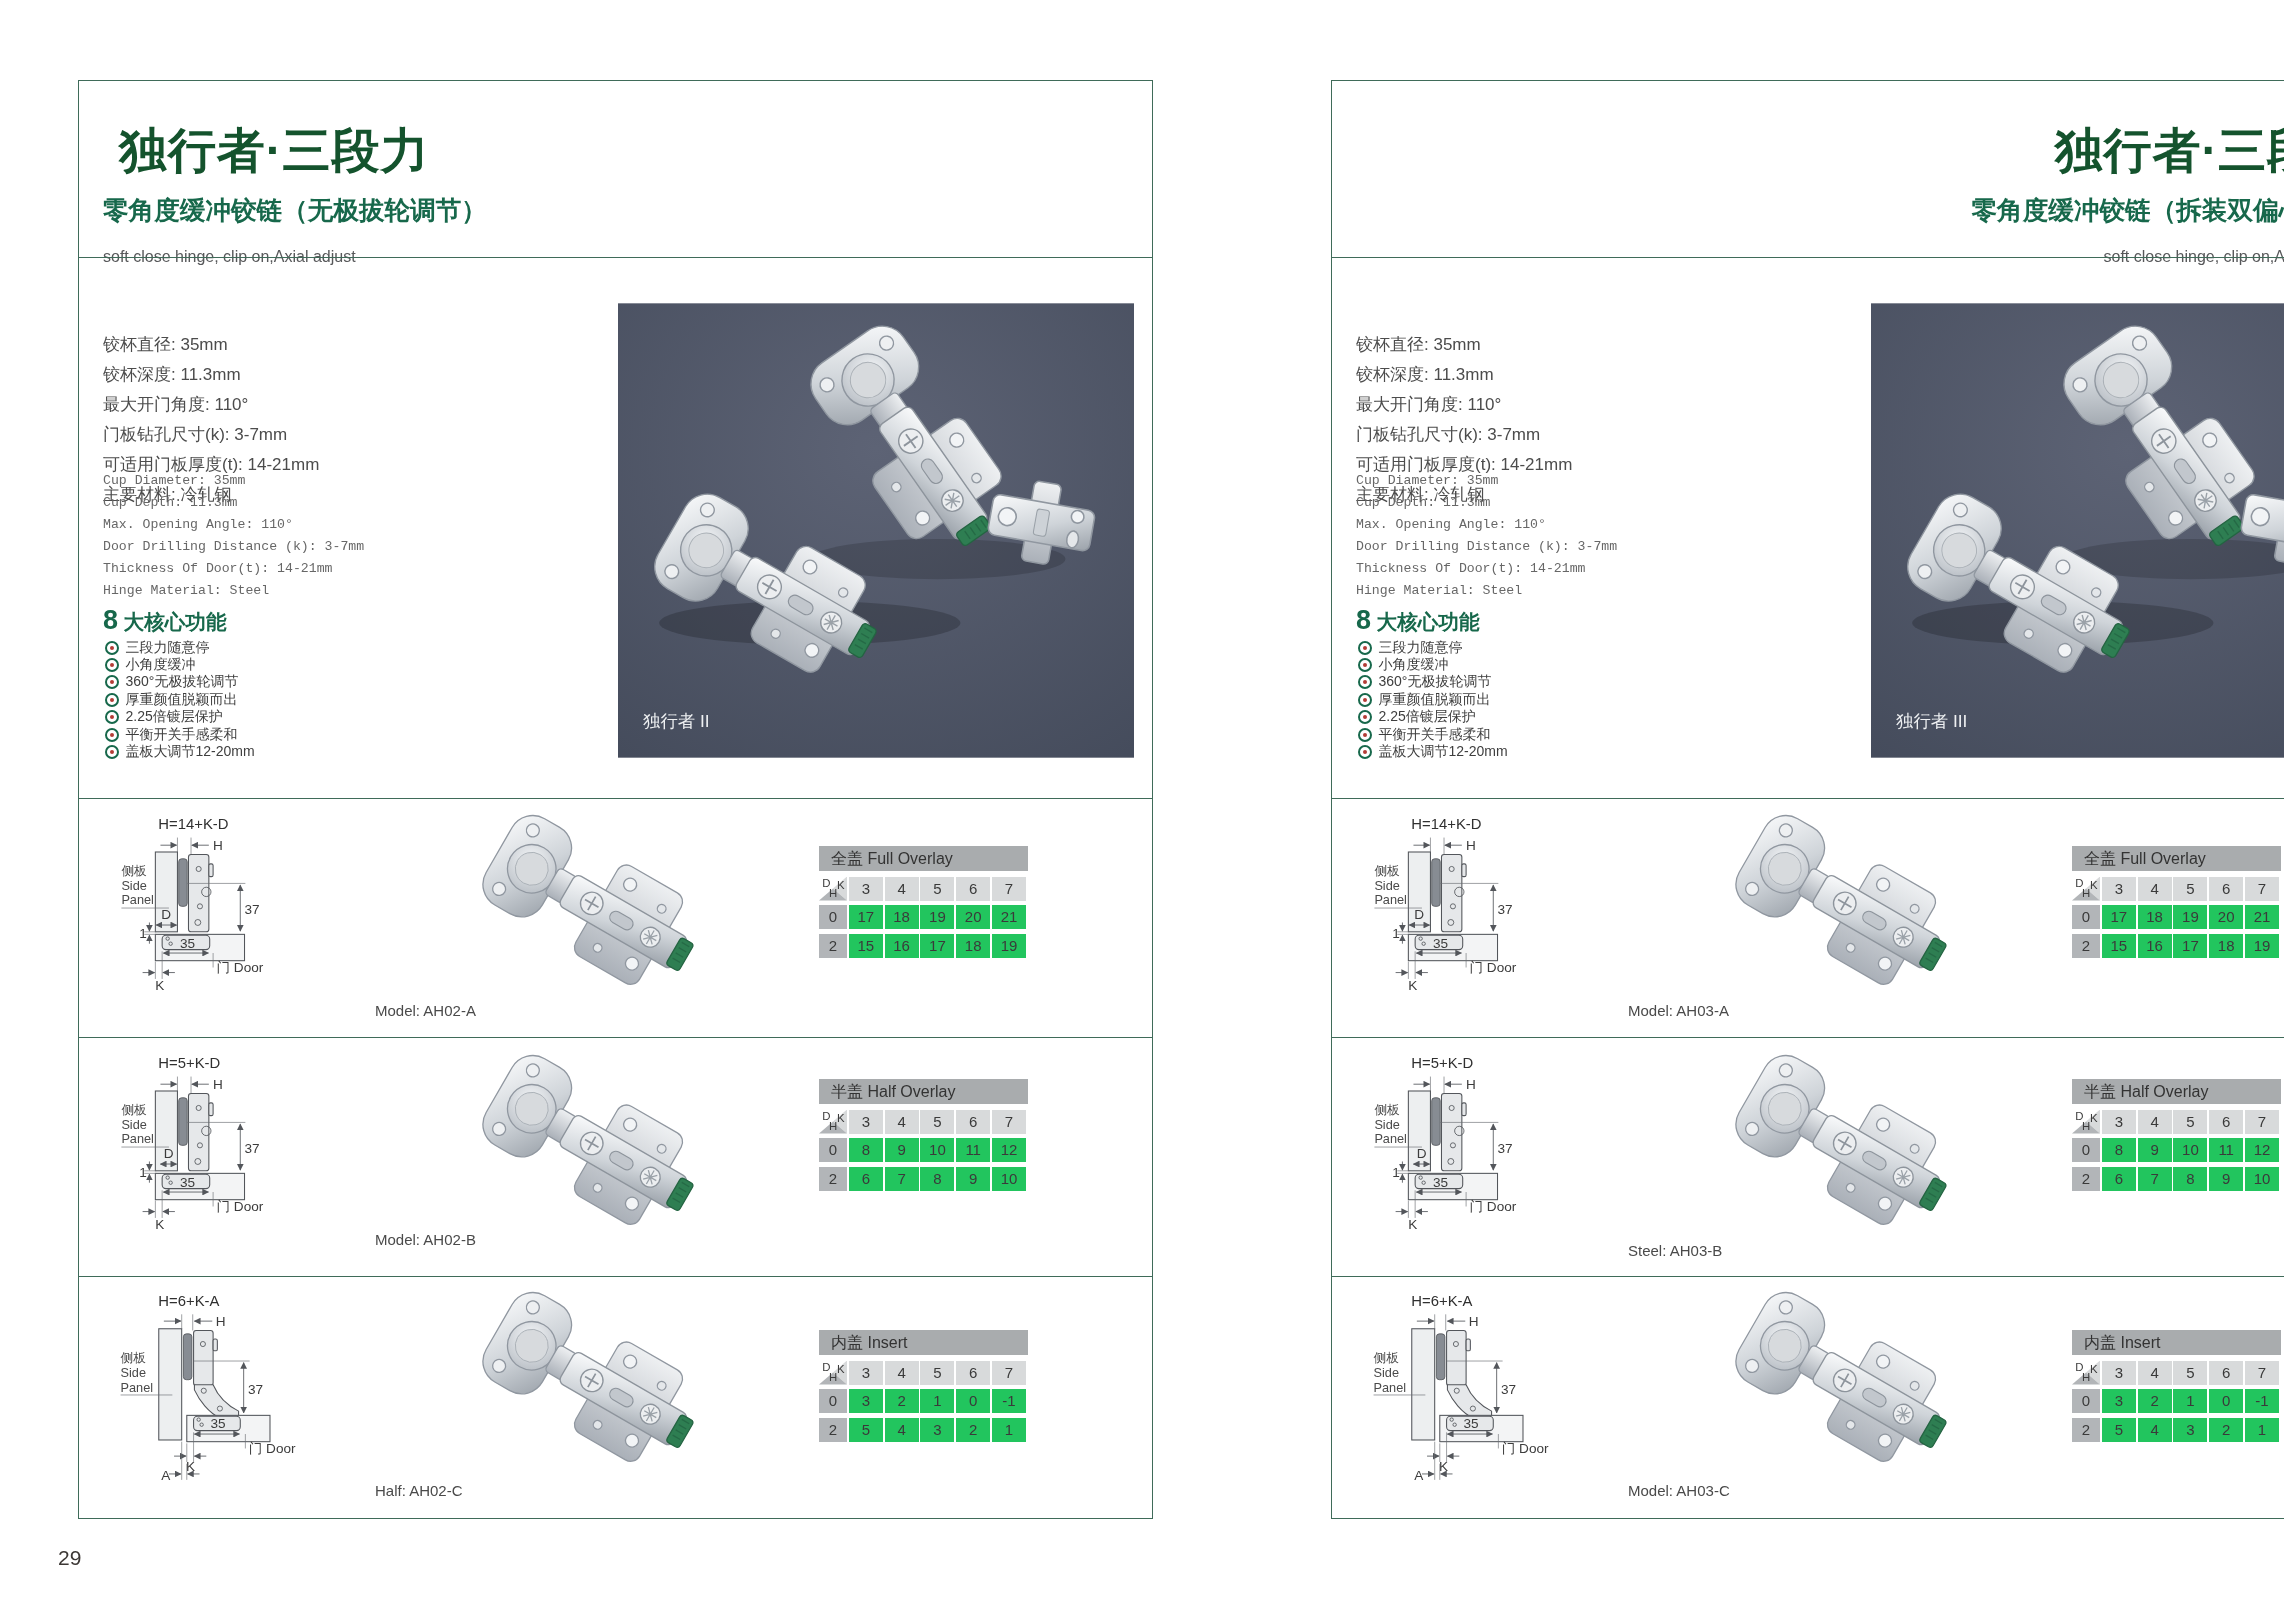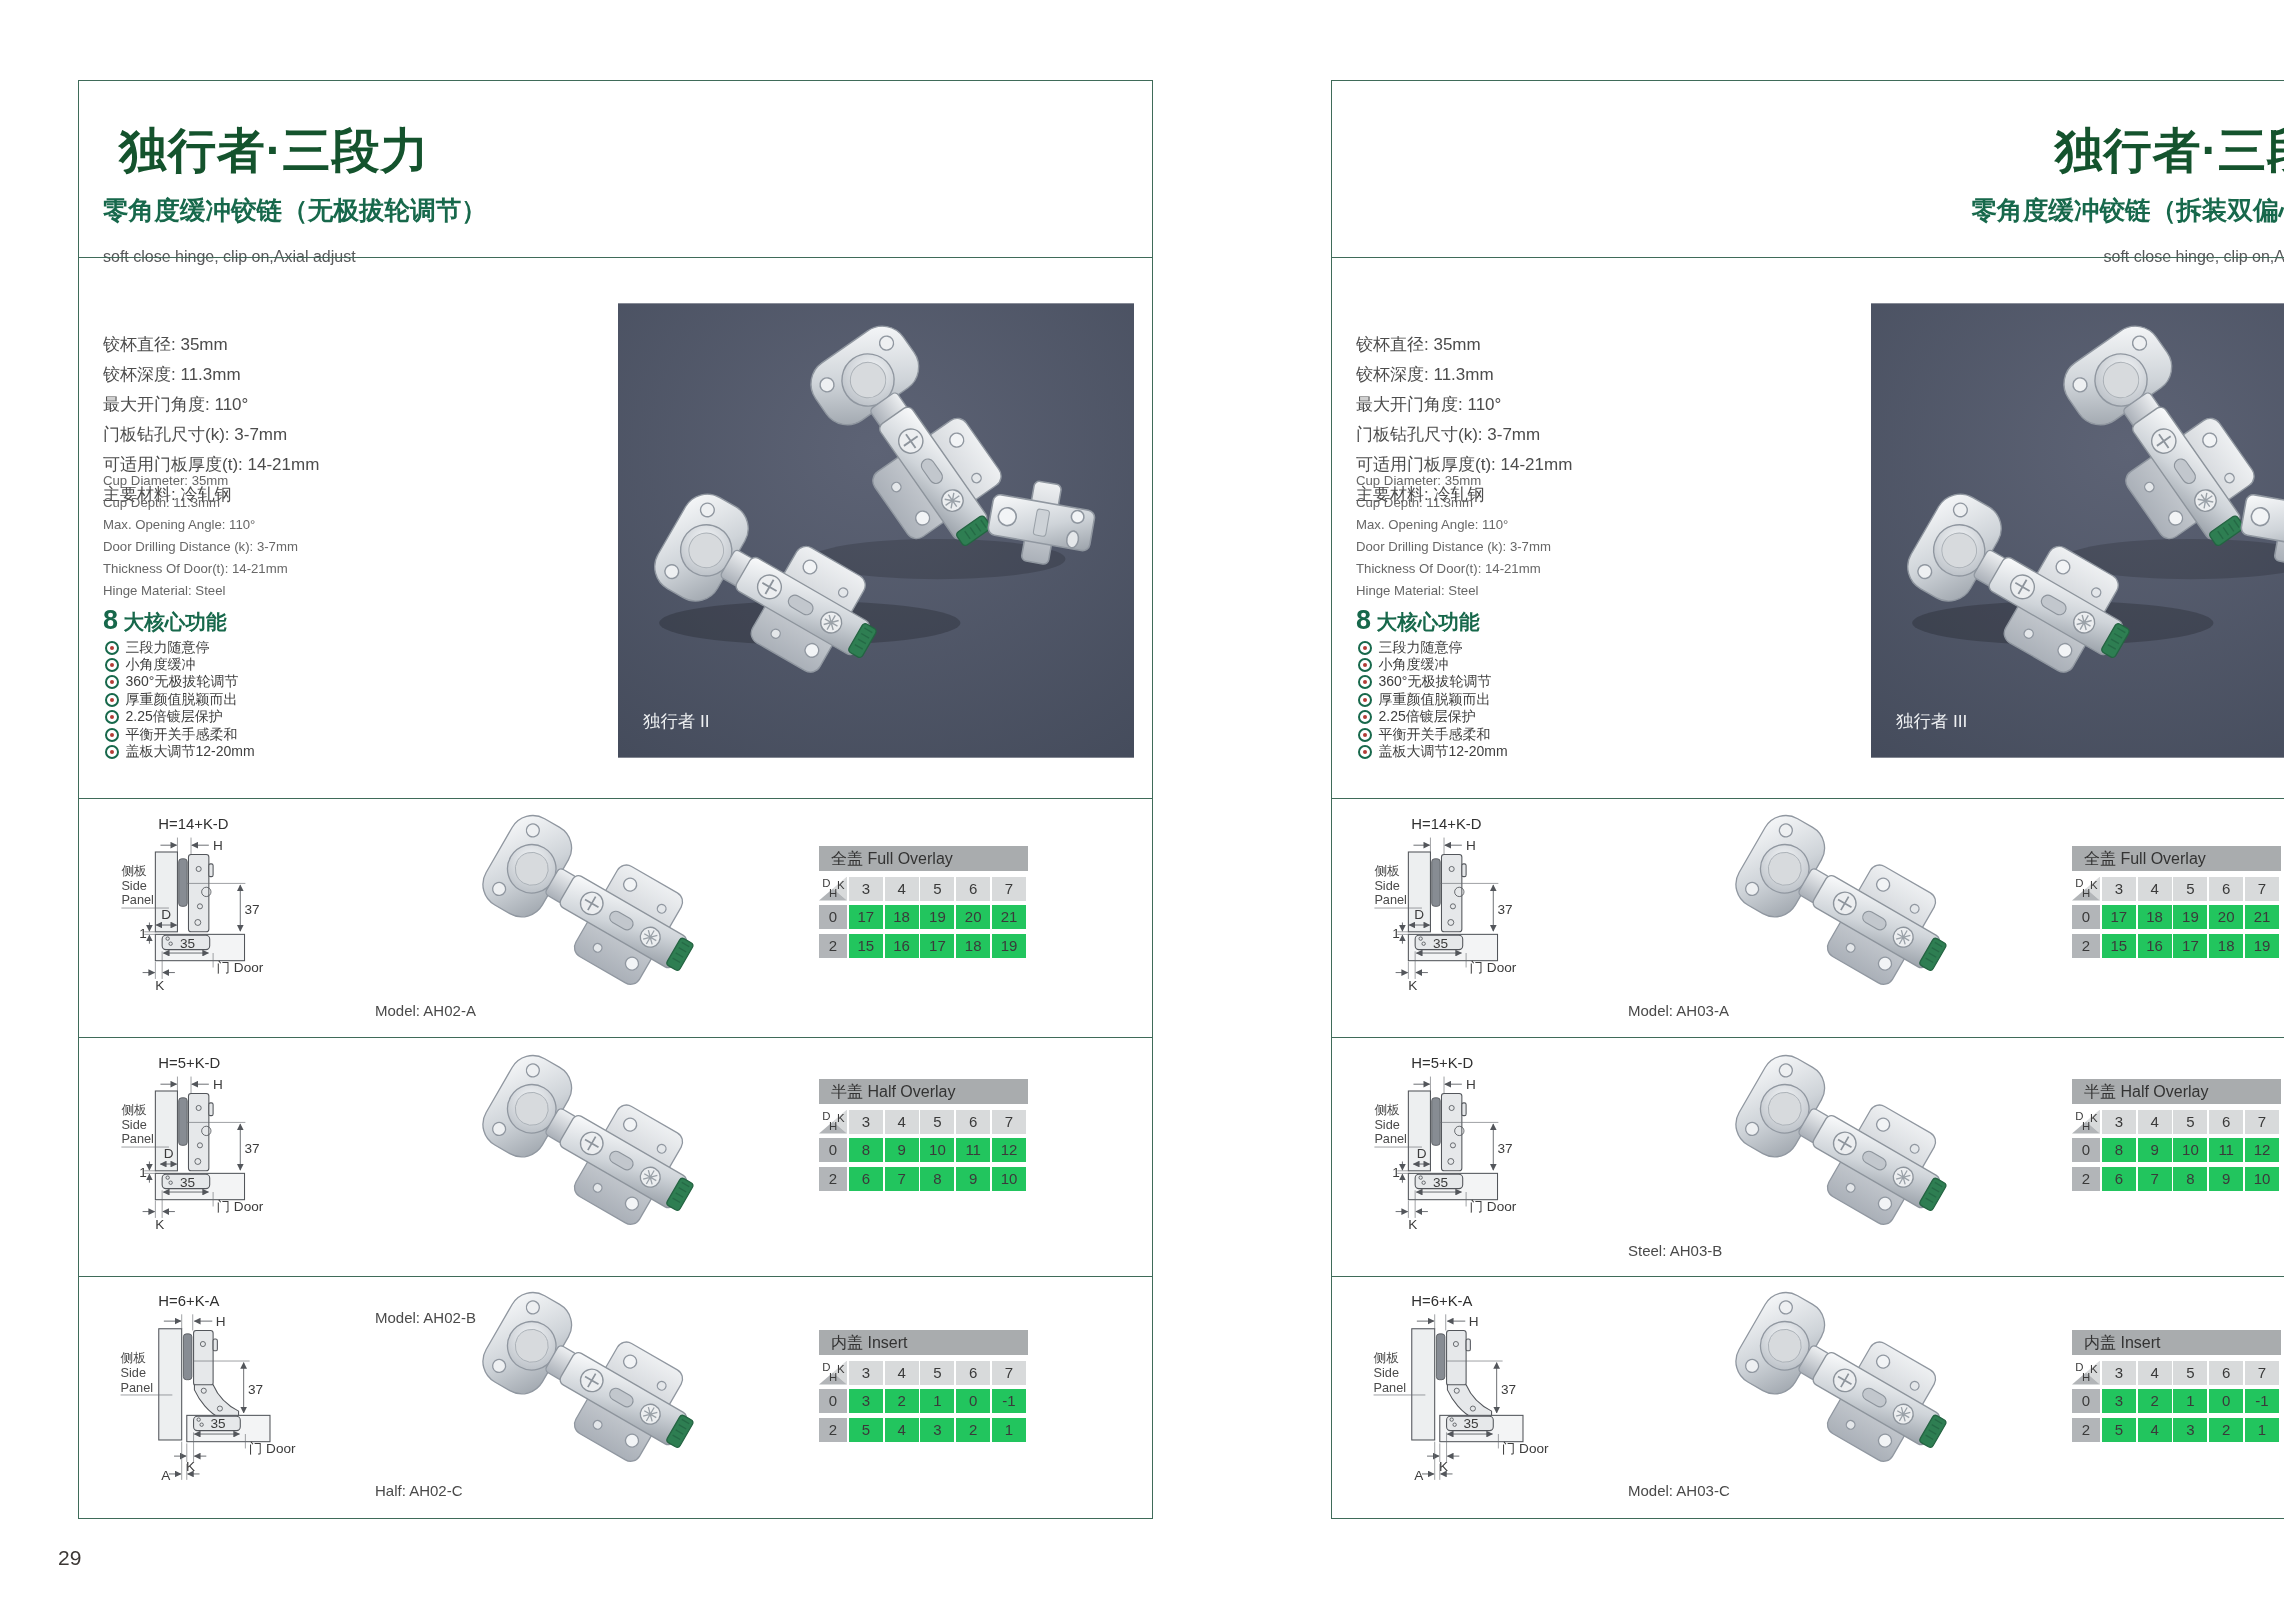--- a/index.html
+++ b/index.html
@@ -16,21 +16,21 @@
   
   .hdr{position:absolute;left:24px;right:24px;top:26.5px;}
   .pr .hdr{text-align:right;}
   .title{margin:16px;font-size:48px;line-height:1.12;font-weight:700;color:#14532d;letter-spacing:0.9px;}
   .subtitle{margin:7.3px 0 0 0;font-size:25.6px;font-weight:700;color:#17684b;}
   .sub-en{margin-top:20px;font-size:16px;color:#57585a;}
 
   
   .abs{position:absolute;}
   .spec-cn-line{font-size:17px;line-height:30px;color:#4c4c4c;}
-  .spec-en-line{font-size:13.2px;line-height:22px;color:#676767;}
+  .spec-en-line{font-size:13.2px;line-height:22px;color:#676767;font-family:Liberation Mono, monospace;}
   .feat-head{display:flex;align-items:baseline;}
   .feat-num{font-size:27px;color:#17684b;font-weight:700;margin-right:5.5px;}
   .feat-title{font-size:20.6px;color:#17684b;font-weight:700;}
   .feat-item{display:flex;align-items:center;gap:6.9px;height:17.4px;font-size:14px;color:#3e3e3e;white-space:nowrap;}
   .fdot{width:10px;height:10px;border:2.7px solid #17684b;border-radius:50%;display:inline-block;position:relative;flex:0 0 auto;}
   .fdot::after{content:"";position:absolute;left:50%;top:50%;width:4.1px;height:4.1px;margin:-2.1px 0 0 -2.1px;background:#b43c36;border-radius:50%;}
 
   .model{position:absolute;font-size:15px;color:#4a4a4a;}
   .pageno{position:absolute;font-size:21px;color:#3c3835;text-align:right;}
 
@@ -332,21 +332,21 @@
         <text class="dtxt" x="232" y="378">门 Door</text>
       </svg>
     </div>
     <div class="abs" style="left:320px;top:964px">
       <svg viewBox="0 0 840 430" width="384" height="196">
           <g transform="translate(420,215)">
             <use href="#hingeSym" transform="rotate(30) scale(0.95) translate(-300,-210)"></use>
           </g>
         </svg>
     </div>
-    <div class="model" style="left:296px;top:1228px">Model: AH02-B</div>
+    <div class="model" style="left:296px;top:1150px">Model: AH02-B</div>
     <div class="table" style="left:740px;top:998px">
         <div class="t-title">半盖 Half Overlay</div>
         <div class="t-grid">
           <div class="t-cell t-corner">
             <i class="ktri"></i>
             <i class="htri"></i>
             <b class="c-d">D</b>
             <b class="c-k">K</b>
             <b class="c-h">H</b>
           </div>

